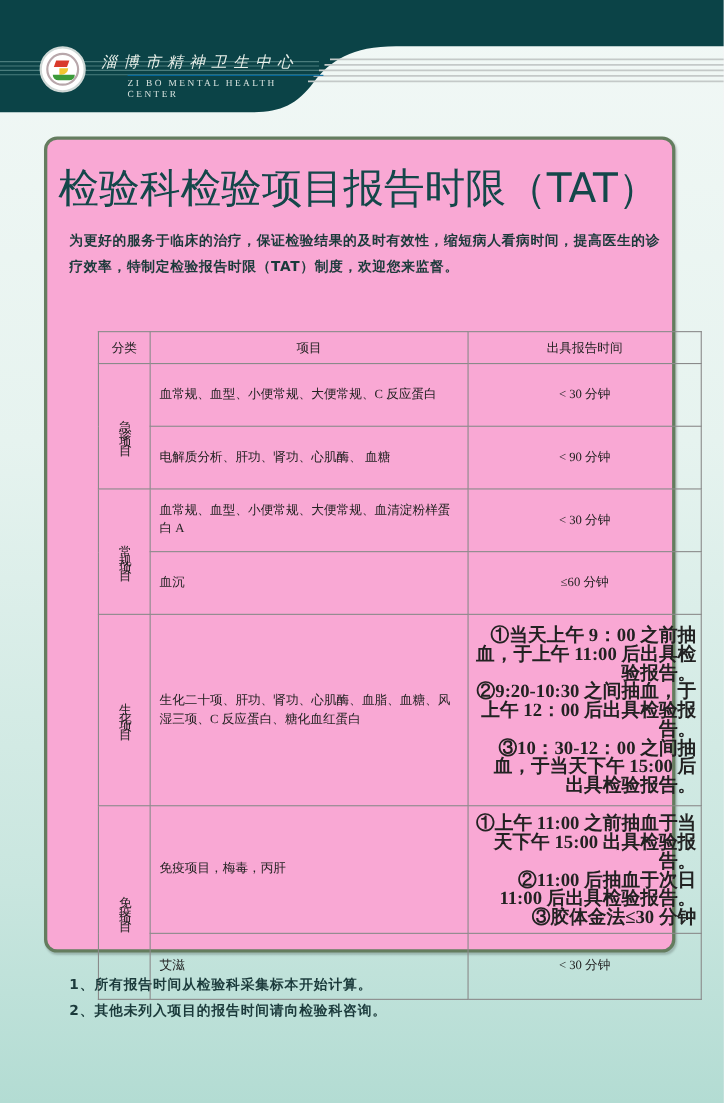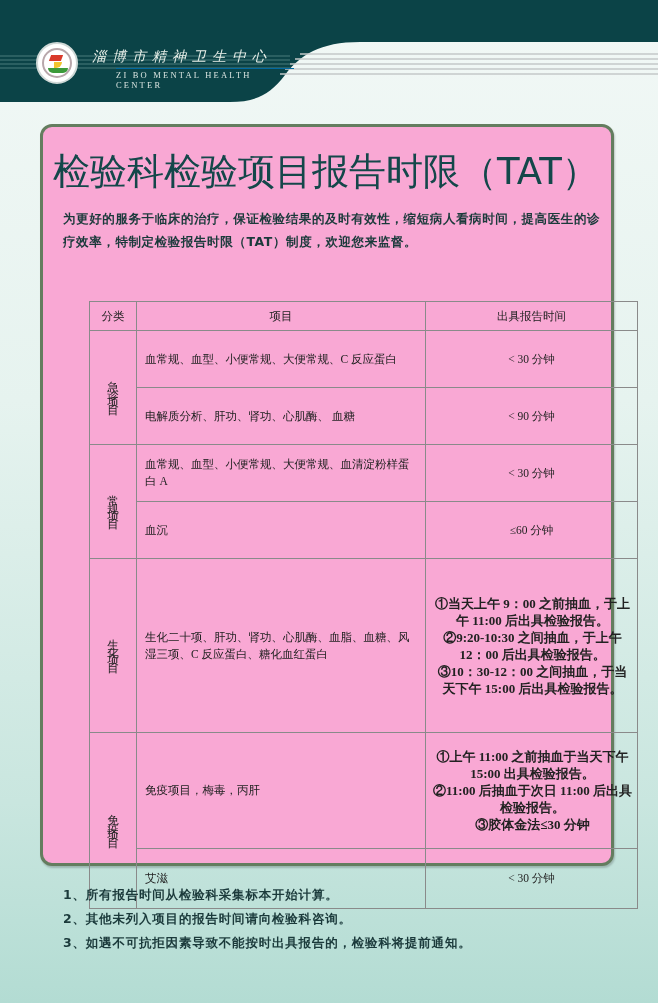--- a/index.html
+++ b/index.html
@@ -47,21 +47,21 @@
     }
     table.tat {
       position: absolute; left: 46px; top: 134px; width: 549px; border-collapse: collapse;
       font-family: Liberation Serif, serif; font-size: 11.5px; color: #222; margin-top: 40px;
     }
     table.tat td, table.tat th { border: 1.5px solid #8a8a8a; }
     table.tat th { height: 26px; font-weight: normal; text-align: center; }
     .cat { width: 44px; text-align: center; vertical-align: middle; writing-mode: vertical-rl; line-height: 44px; letter-spacing: 8px; }
     .item { width: 272px; padding: 3px 8px; line-height: 17px; vertical-align: middle; }
     .time { text-align: center; vertical-align: middle; line-height: 17px; }
-    .time.long { text-align: center; padding: 0 4px 0 6px; font-weight: bold; font-size: 13px; }
+    .time.long { text-align: right; padding: 0 4px 0 6px; font-weight: bold; font-size: 17px; }
     .notes {
       position: absolute; left: 20px; top: 756px; width: 560px;
       font-size: 12.5px; font-weight: bold; color: #1b3a3b; line-height: 24px; letter-spacing: 0.8px;
     }
     .note { display: block; white-space: nowrap; }
   </style>
 </head>
 <body>
 
 <div class="banner">
@@ -146,15 +146,14 @@
     <tr style="height:60px">
       <td class="item">艾滋</td>
       <td class="time">&lt; 30 分钟</td>
     </tr>
   </tbody>
     </table>
 
   <div class="notes">
     <span class="note">1、所有报告时间从检验科采集标本开始计算。</span>
     <span class="note">2、其他未列入项目的报告时间请向检验科咨询。</span>
-    <span class="note">3、如遇不可抗拒因素导致不能按时出具报告的，检验科将提前通知。</span>
   </div>
 </div>
 
 </body></html>

